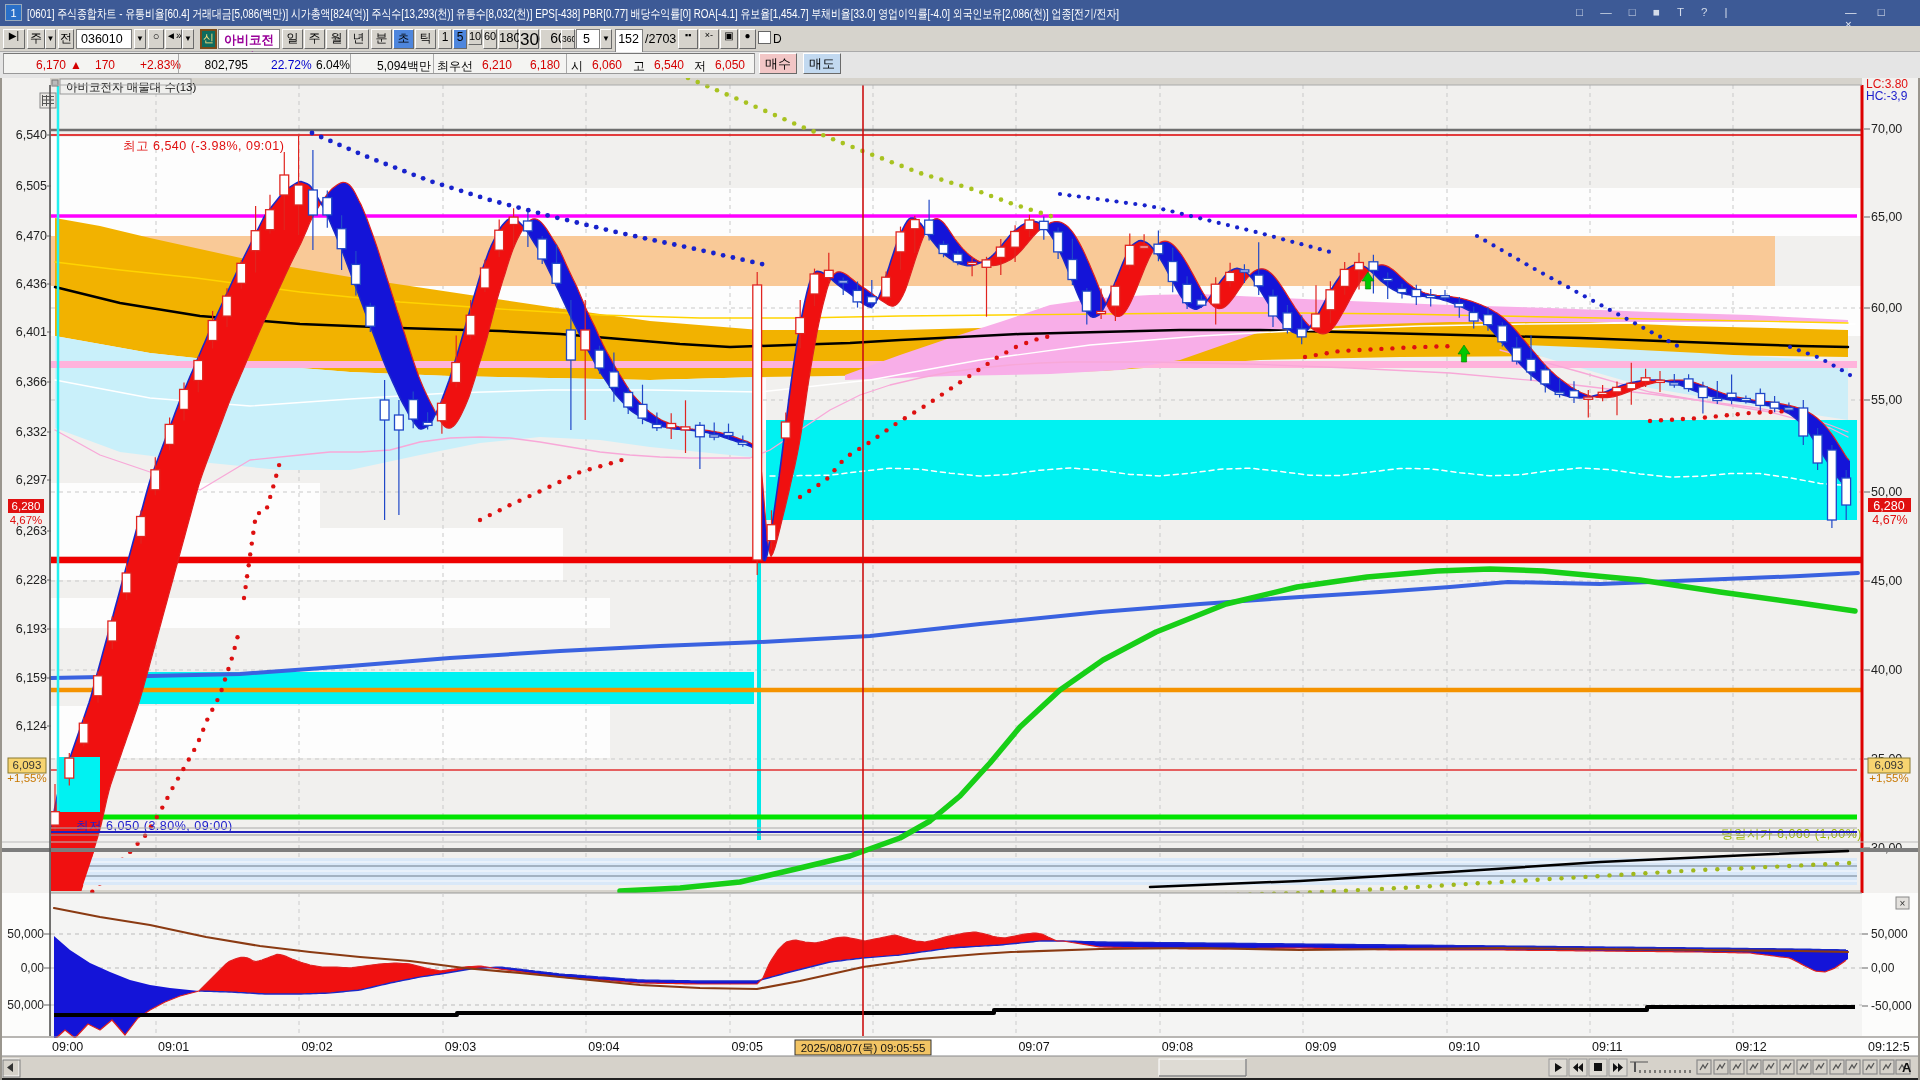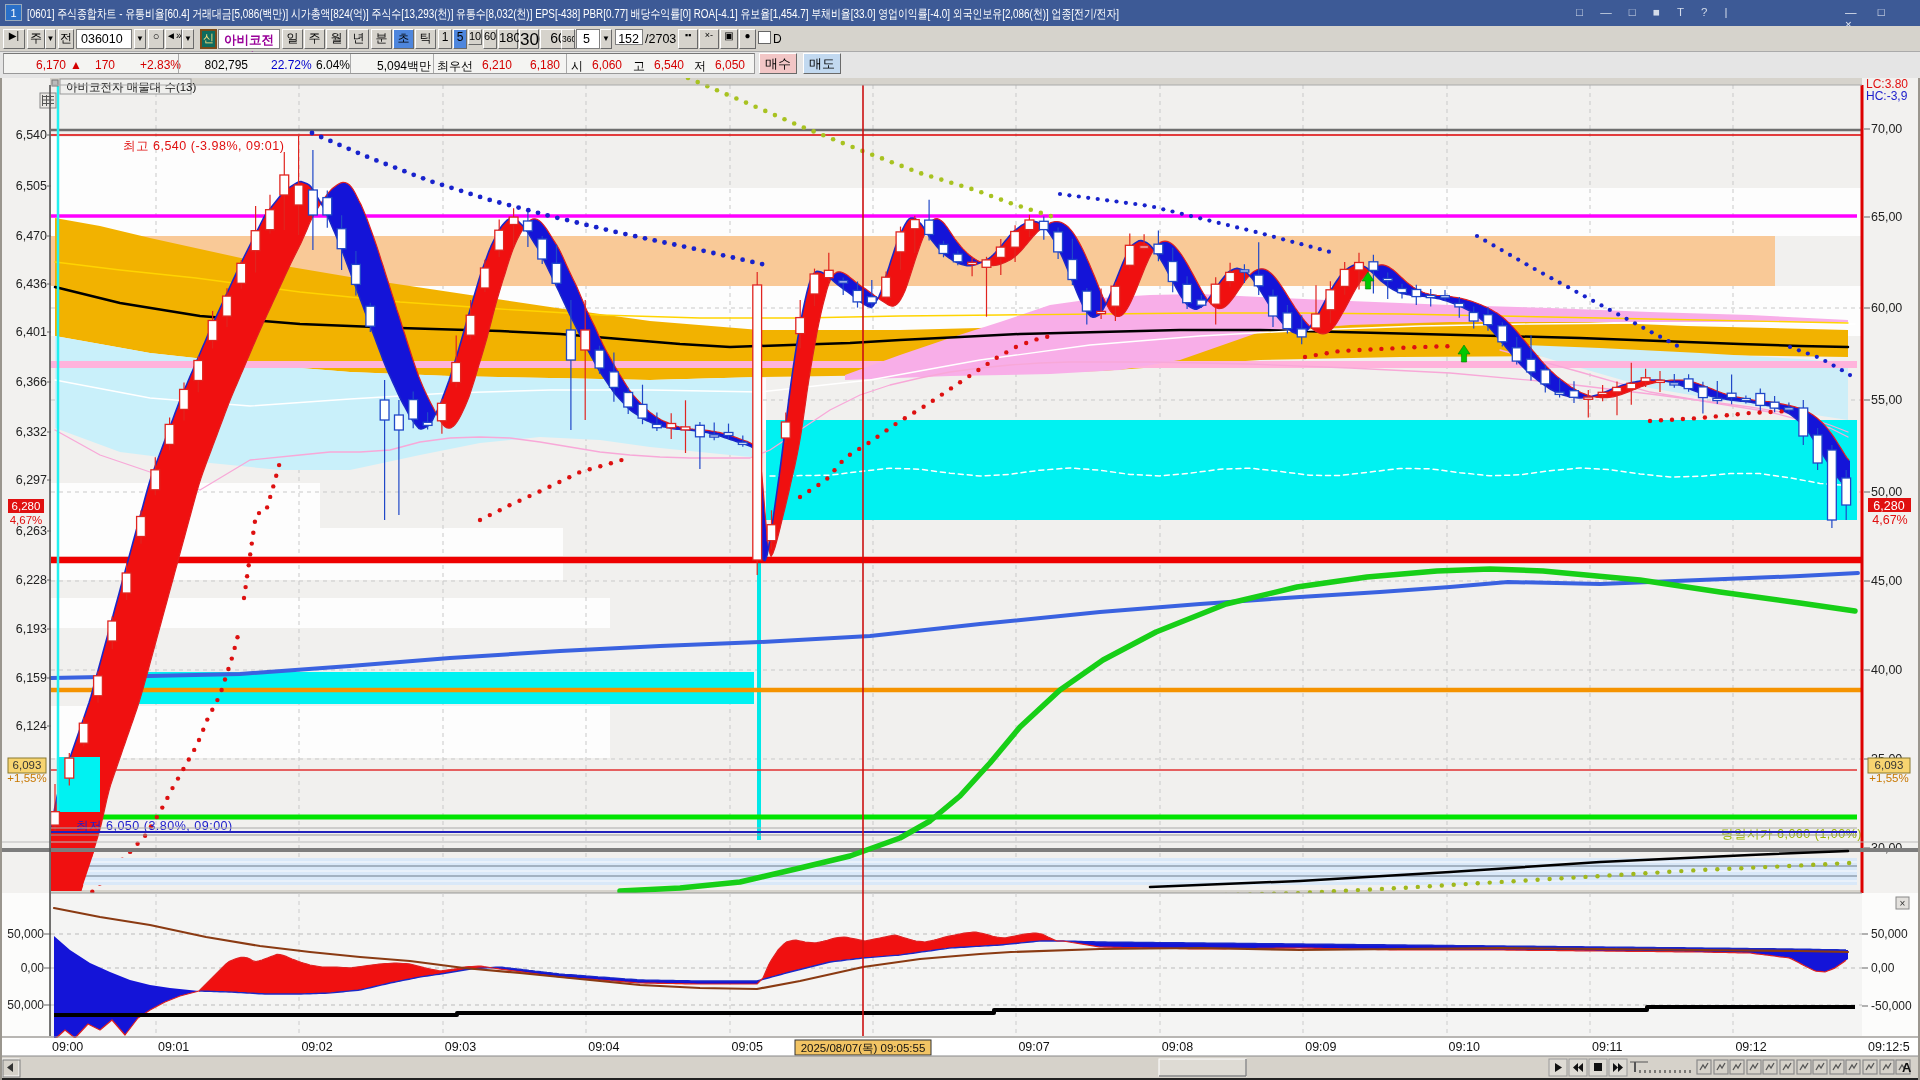--- a/index.html
+++ b/index.html
@@ -37,21 +37,21 @@
  <div class="btn" style="left:438px;top:3px;width:14px;height:20px">1</div>
  <div class="btn" style="left:453px;top:3px;width:14px;height:20px;background:#4e86dd">5</div>
  <div class="btn" style="left:468px;top:3px;width:14px;height:16px;font-size:11px">10</div>
  <div class="btn" style="left:483px;top:3px;width:14px;height:20px;font-size:11px">60</div>
  <div class="btn" style="left:498px;top:3px;width:20px;height:20px;font-size:13px">180</div>
  <div class="btn" style="left:519px;top:3px;width:20px;height:20px;font-size:17px">300</div>
  <div class="btn" style="left:540px;top:3px;width:44px;height:20px;font-size:14px">600</div>
  <div class="btn" style="left:561px;top:3px;width:14px;height:20px;font-size:8.5px;overflow:hidden;line-height:18px">3600</div>
  <div class="inp" style="left:576px;top:3px;width:24px;height:20px;padding:2px 0 0 6px">5</div>
  <div class="btn" style="left:600px;top:3px;width:12px;height:20px;font-size:8px;line-height:18px">▼</div>
- <div class="inp" style="left:615px;top:3px;width:28px;height:16px;text-align:right;padding:2px 3px 0 0">152</div>
+ <div class="inp" style="left:615px;top:3px;width:28px;height:24px;text-align:right;padding:2px 3px 0 0">152</div>
  <div class="abs" style="left:645px;top:6px;font-size:12.5px">/2703</div>
  <div class="btn" style="left:678px;top:3px;width:20px;height:20px;font-size:9px">▪▪</div>
  <div class="btn" style="left:699px;top:3px;width:20px;height:20px;font-size:9px">×-</div>
  <div class="btn" style="left:720px;top:3px;width:18px;height:20px;font-size:10px">▣</div>
  <div class="btn" style="left:739px;top:3px;width:17px;height:20px;font-size:10px">●</div>
  <div class="abs" style="left:758px;top:5px;width:13px;height:13px;background:#fff;border:1px solid #666"></div>
  <div class="abs" style="left:773px;top:6px;font-size:12px">D</div>
 </div>
 <div class="abs inforow" style="left:0;top:52px;width:1920px;height:26px;background:#e5e5e5;font-size:12px">
  <div class="abs" style="left:3px;top:1px;width:752px;height:21px;background:#f4f4f2;border:1px solid #999;border-top-color:#777"></div>

